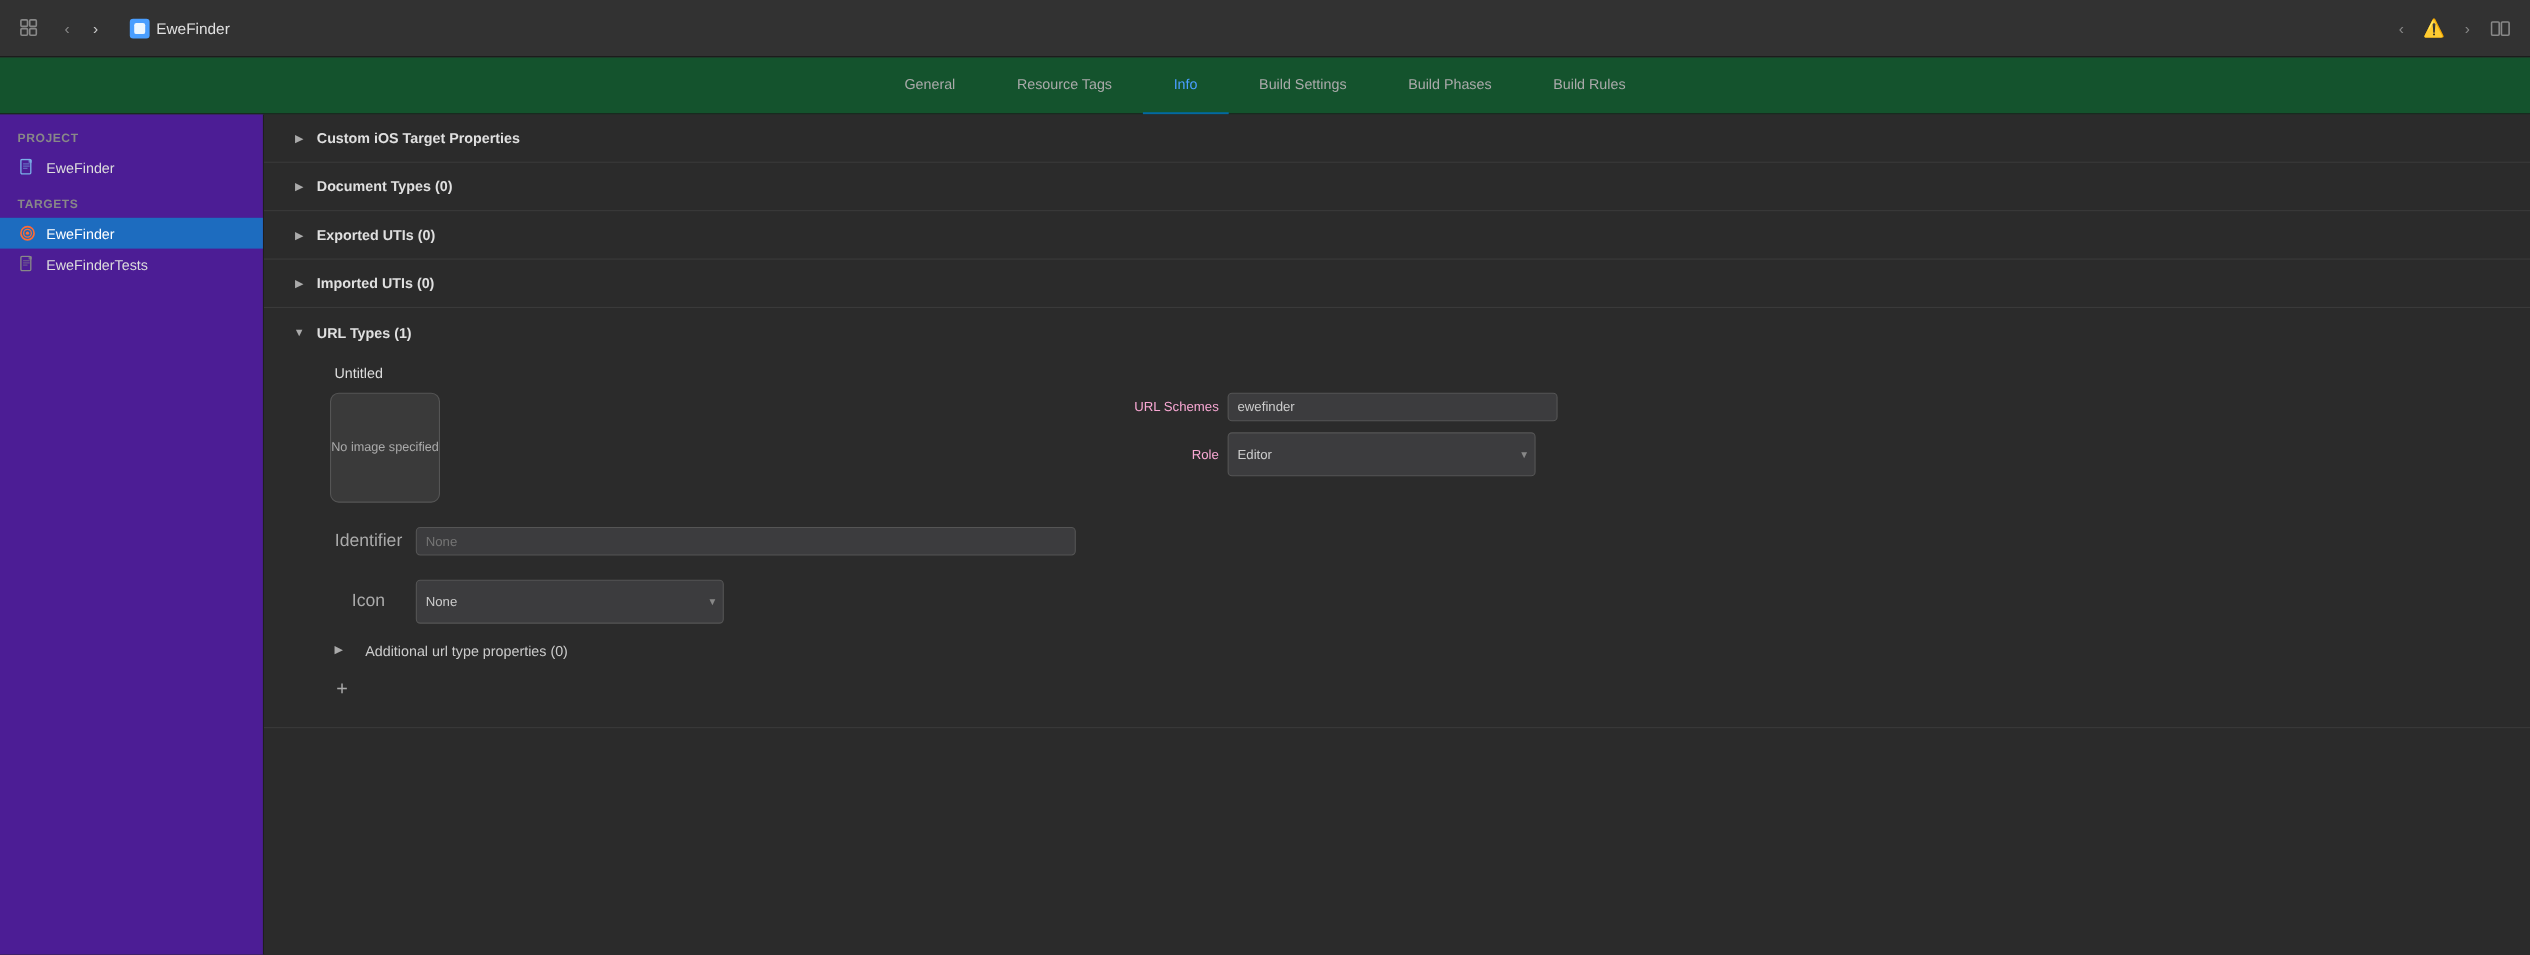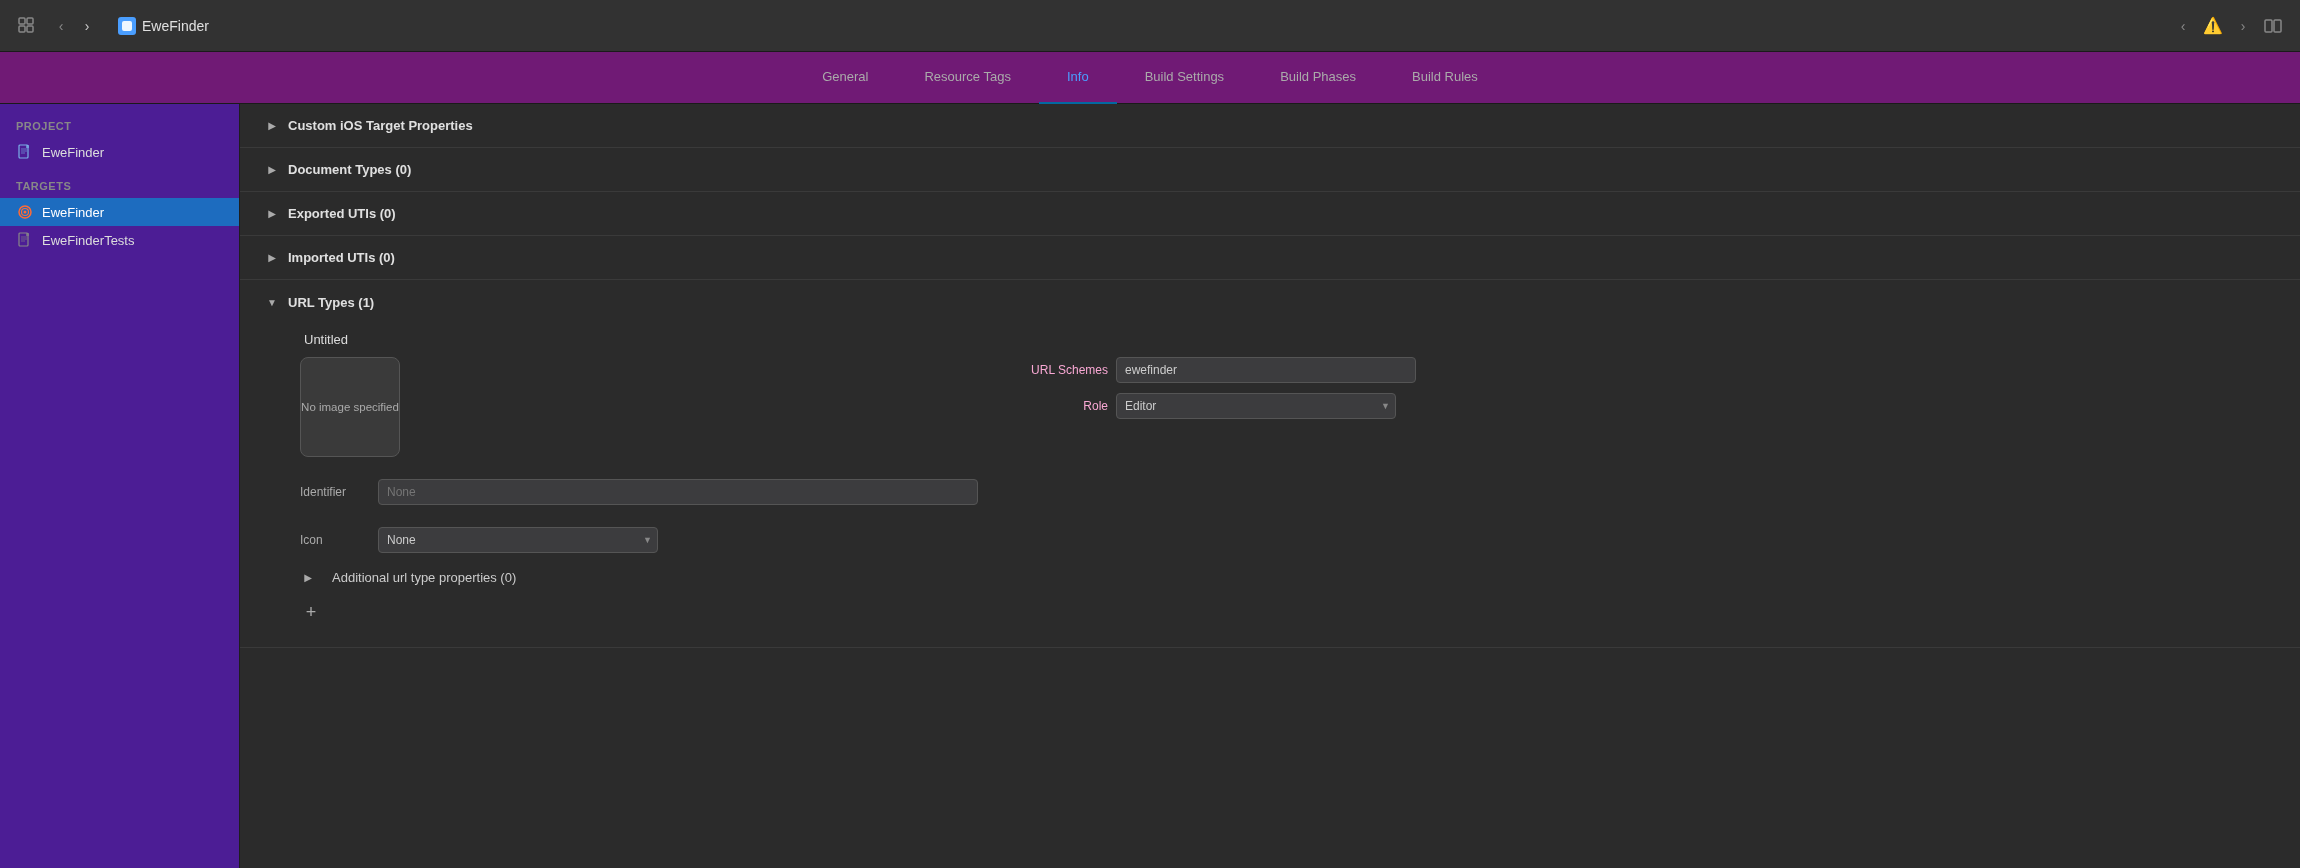--- a/index.html
+++ b/index.html
@@ -85,21 +85,21 @@
       height: 22px;
       display: flex;
       align-items: center;
       justify-content: center;
       font-size: 16px;
     }
 
     
     .tabbar {
       height: 52px;
-      background: #701a75;
+      background: #14532d;
       display: flex;
       align-items: center;
       justify-content: center;
       gap: 0;
       border-bottom: 1px solid #1a1a1a;
     }
     .tab {
       padding: 0 28px;
       height: 52px;
       display: flex;
@@ -233,24 +233,24 @@
       font-size: 11.5px;
       line-height: 1.4;
       flex-shrink: 0;
     }
     .field-row {
       display: flex;
       align-items: center;
       gap: 8px;
     }
     .field-label {
-      font-size: 12px;
+      font-size: 16px;
       color: #aaa;
       width: 70px;
-      text-align: left;
+      text-align: center;
       flex-shrink: 0;
     }
     .field-input {
       height: 26px;
       background: #3c3c3e;
       border: 1px solid #555;
       border-radius: 4px;
       color: #ccc;
       font-size: 12px;
       padding: 0 8px;
@@ -267,21 +267,21 @@
     .select-wrapper::after {
       content: '▼';
       position: absolute;
       right: 6px;
       font-size: 9px;
       color: #888;
       pointer-events: none;
     }
     .select-wrapper select {
       width: 280px;
-      height: 26px;
+      height: 40px;
       background: #3c3c3e;
       border: 1px solid #555;
       border-radius: 4px;
       color: #ccc;
       font-size: 12px;
       padding: 0 24px 0 8px;
       appearance: none;
       -webkit-appearance: none;
       cursor: pointer;
       padding-right: 20px;

